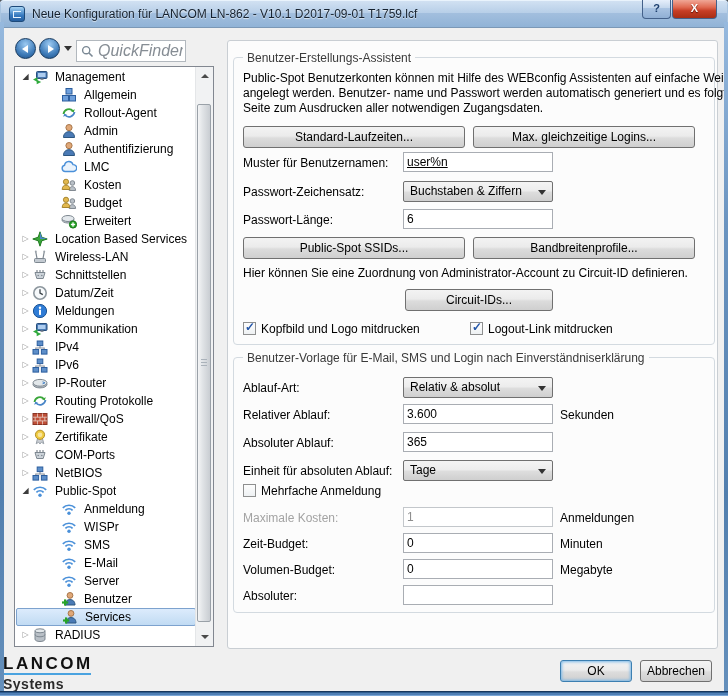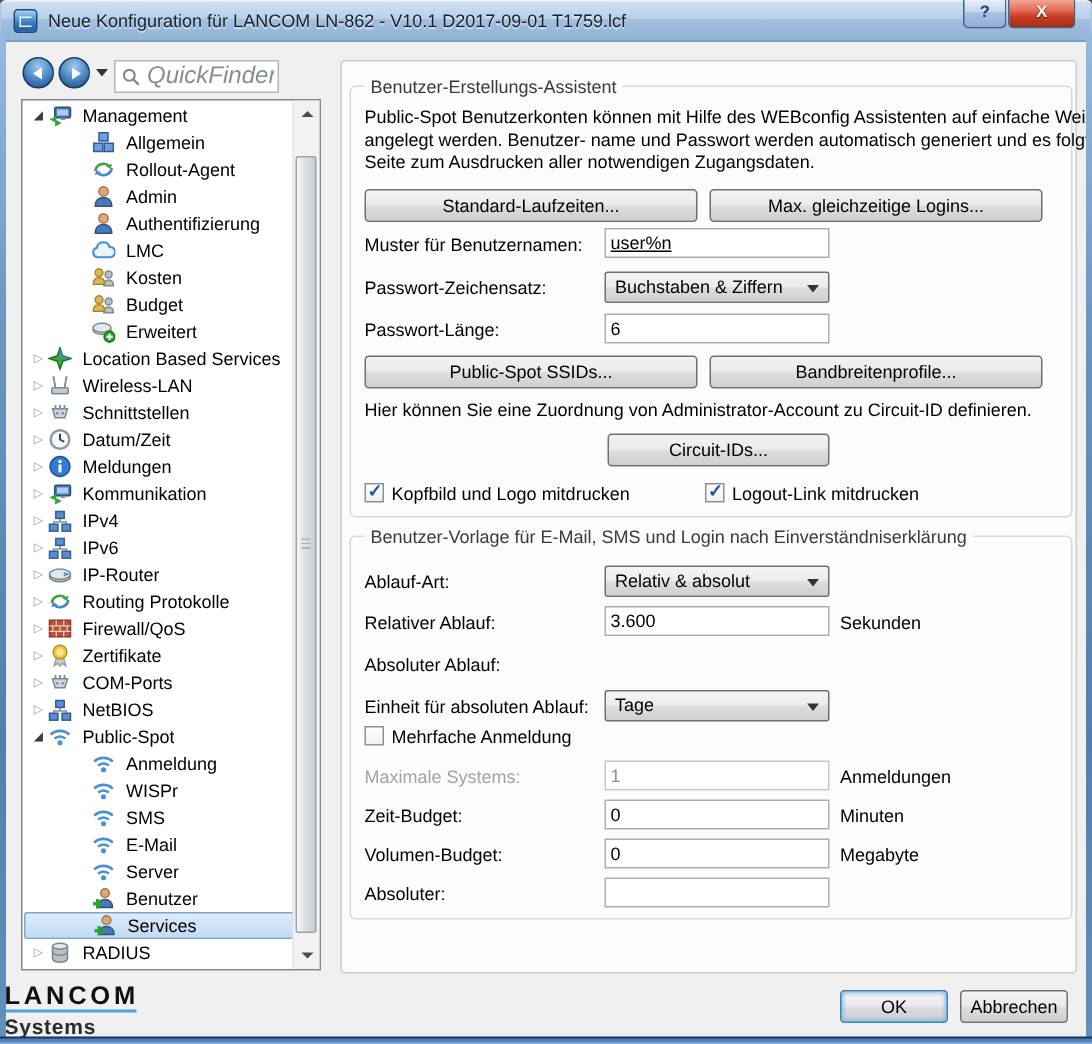--- a/index.html
+++ b/index.html
@@ -485,28 +485,29 @@
   <span class="glabel" style="left:243px;top:351px;">Benutzer-Vorlage für E-Mail, SMS und Login nach Einverständniserklärung</span>
 
   <span class="lbl" style="left:243px;top:381px;">Ablauf-Art:</span>
   <span class="combo" style="left:403px;top:377px;"><span>Relativ &amp; absolut</span></span>
 
   <span class="lbl" style="left:243px;top:408px;">Relativer Ablauf:</span>
   <input class="inp" style="left: 403px; top: 404px;" value="3.600">
   <span class="unit" style="left:560px;top:408px;">Sekunden</span>
 
   <span class="lbl" style="left:243px;top:436px;">Absoluter Ablauf:</span>
+  <input class="inp" style="left: 403px; top: 432px;" value="365">
 
   <span class="lbl" style="left:243px;top:464px;">Einheit für absoluten Ablauf:</span>
   <span class="combo" style="left:403px;top:460px;"><span>Tage</span></span>
 
   <span class="cb" style="left:243px;top:484px;"></span>
   <span class="lbl" style="left:261px;top:484px;">Mehrfache Anmeldung</span>
 
-  <span class="lbl dis" style="left:243px;top:511px;">Maximale Systems:</span>
+  <span class="lbl dis" style="left:243px;top:511px;">Maximale Kosten:</span>
   <input class="inp disabled" style="left: 403px; top: 507px;" disabled="" value="1">
   <span class="unit dis" style="left:560px;top:511px;">Anmeldungen</span>
 
   <span class="lbl" style="left:243px;top:537px;">Zeit-Budget:</span>
   <input class="inp" style="left: 403px; top: 533px;" value="0">
   <span class="unit" style="left:560px;top:537px;">Minuten</span>
 
   <span class="lbl" style="left:243px;top:563px;">Volumen-Budget:</span>
   <input class="inp" style="left: 403px; top: 559px;" value="0">
   <span class="unit" style="left:560px;top:563px;">Megabyte</span>

